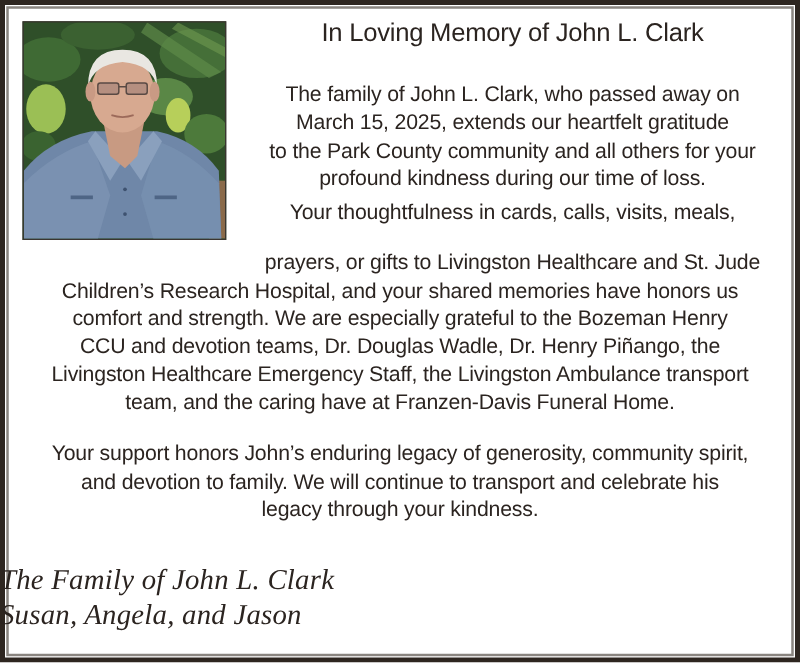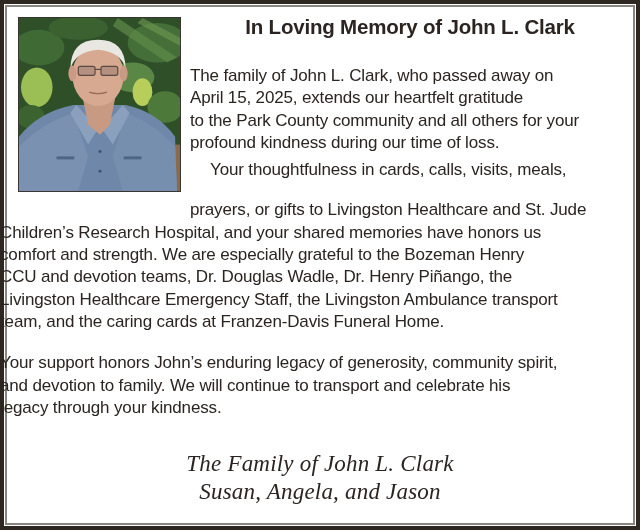--- a/index.html
+++ b/index.html
@@ -15,35 +15,35 @@
     border: 2px solid #8a8580;
     box-shadow: inset 0 0 0 0 transparent;
   }
   .photo {
     position: absolute; left: 18px; top: 17px; width: 163px; height: 175px;
     border: 1px solid #3a3530; box-sizing: border-box; overflow: hidden;
     background: #2c4a26;
   }
   .photo svg { display: block; width: 100%; height: 100%; }
   .txt {
-    position: absolute; left: 0; width: 640px; text-align: left;
+    position: absolute; left: 0; width: 640px; text-align: center;
     font-family: "Liberation Sans", sans-serif;
     color: #2b2420; font-size: 17px; line-height: 22px; white-space: nowrap;
     letter-spacing: -0.15px;
   }
   .title {
     position: absolute; left: 190px; width: 440px; text-align: center;
     top: 15px;
-    font-family: "Liberation Sans", sans-serif; font-weight: bold;
+    font-family: "Liberation Sans", sans-serif; font-weight: normal;
     font-size: 20.5px; color: #2b2420; white-space: nowrap; letter-spacing: -0.2px;
   }
   .p1 { left: 190px; width: 440px; }
   .p2a { left: 190px; width: 440px; }
   .sig {
-    position: absolute; left: 0; width: 640px; text-align: center;
+    position: absolute; left: 0; width: 640px; text-align: left;
     font-family: "Liberation Serif", serif; font-style: italic;
     font-size: 23px; color: #2b2420; white-space: nowrap; letter-spacing: 0.2px;
   }
 </style>
 </head>
 <body>
 
 <div class="frame">
   <div class="frame-inner"></div>
 </div>
@@ -89,30 +89,30 @@
     <rect x="38" y="140" width="18" height="3" fill="#4e6585"></rect>
     <rect x="106" y="140" width="18" height="3" fill="#4e6585"></rect>
     <circle cx="82" cy="135" r="1.5" fill="#3e5270"></circle>
     <circle cx="82" cy="155" r="1.5" fill="#3e5270"></circle>
   </svg>
 </div>
 
 <div class="title">In Loving Memory of John L. Clark</div>
 
 <div class="txt p1" style="top:65px">The family of John L. Clark, who passed away on</div>
-<div class="txt p1" style="top:87px">April 15, 2025, extends our heartfelt gratitude</div>
+<div class="txt p1" style="top:87px">March 15, 2025, extends our heartfelt gratitude</div>
 <div class="txt p1" style="top:110px">to the Park County community and all others for your</div>
 <div class="txt p1" style="top:132px">profound kindness during our time of loss.</div>
 
 <div class="txt p2a" style="top:159px; left:210px; width:400px;">Your thoughtfulness in cards, calls, visits, meals,</div>
 <div class="txt p2a" style="top:199px">prayers, or gifts to Livingston Healthcare and St. Jude</div>
 <div class="txt" style="top:222px">Children’s Research Hospital, and your shared memories have honors us</div>
 <div class="txt" style="top:244px">comfort and strength.  We are especially grateful to the Bozeman Henry</div>
 <div class="txt" style="top:266px">CCU and devotion teams, Dr. Douglas Wadle, Dr. Henry Piñango, the</div>
 <div class="txt" style="top:289px">Livingston Healthcare Emergency Staff, the Livingston Ambulance transport</div>
-<div class="txt" style="top:311px">team, and the caring cards at Franzen-Davis Funeral Home.</div>
+<div class="txt" style="top:311px">team, and the caring have at Franzen-Davis Funeral Home.</div>
 
 <div class="txt" style="top:352px">Your support honors John’s enduring legacy of generosity, community spirit,</div>
 <div class="txt" style="top:375px">and devotion to family.  We will continue to transport and celebrate his</div>
 <div class="txt" style="top:397px">legacy through your kindness.</div>
 
 <div class="sig" style="top:451px">The Family of John L. Clark</div>
 <div class="sig" style="top:479px">Susan, Angela, and Jason</div>
 
 </body></html>

